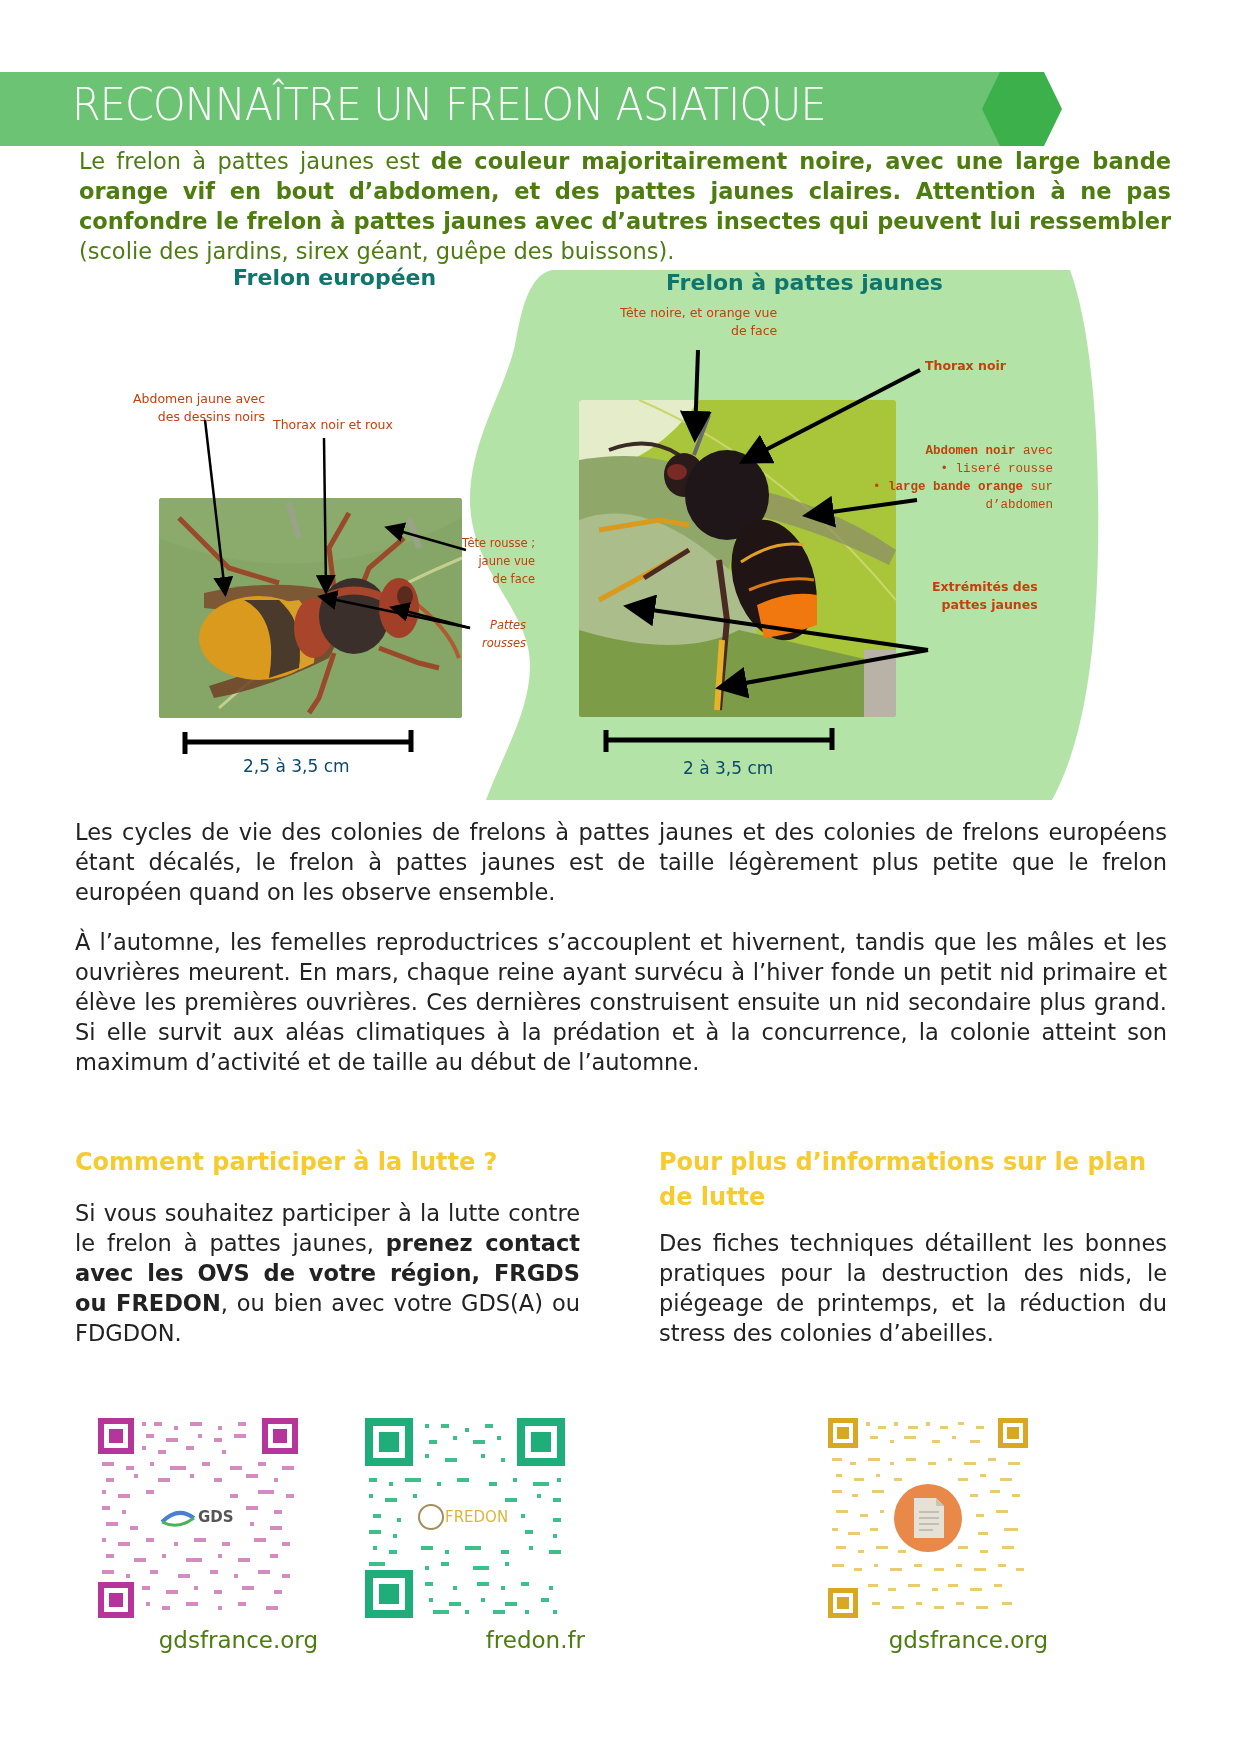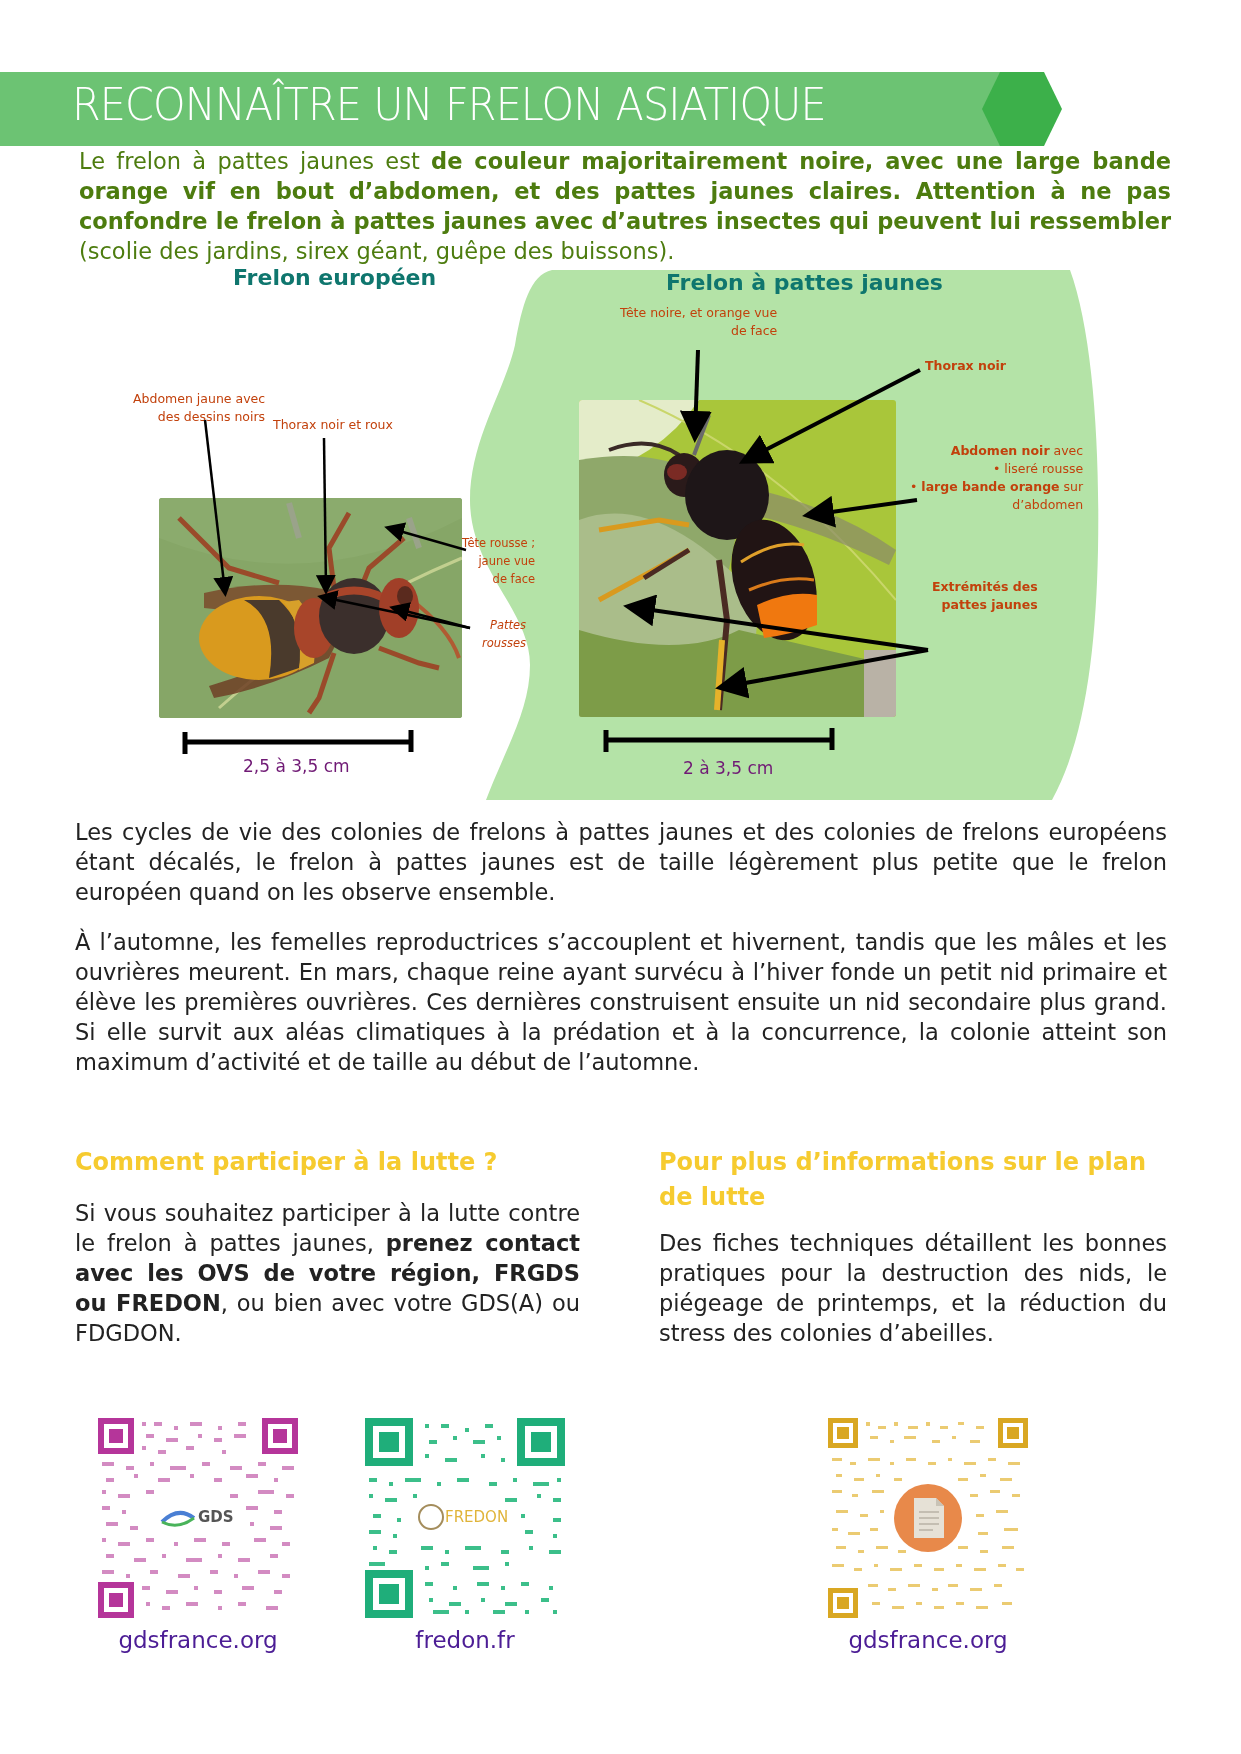--- a/index.html
+++ b/index.html
@@ -14,31 +14,31 @@
   .intro { position: absolute; left: 79px; top: 146px; width: 1092px; font-size: 22.5px; line-height: 30px; text-align: justify; color: #4d7c0f; }
   .intro b { font-weight: bold; }
 
   
   .figure { position: absolute; left: 0; top: 270px; width: 1241px; height: 540px; }
   .blob { position: absolute; left: 0; top: 0; }
   .fig-title { position: absolute; font-weight: bold; font-size: 22px; color: #0f766e; white-space: nowrap; }
   .anno { position: absolute; font-size: 12.5px; line-height: 18px; color: #c2410c; text-align: right; white-space: nowrap; }
   .anno b { font-weight: bold; }
   .photo { position: absolute; overflow: hidden; border-radius: 3px; }
-  .scale-label { position: absolute; font-size: 17px; color: #701a75; white-space: nowrap; text-align: center; }
+  .scale-label { position: absolute; font-size: 17px; color: #0c4a6e; white-space: nowrap; text-align: center; }
   svg.overlay { position: absolute; left: 0; top: 0; pointer-events: none; }
 
   .para { position: absolute; left: 75px; width: 1092px; font-size: 22.5px; line-height: 30px; text-align: justify; color: #222; }
 
   .col-heading { position: absolute; font-weight: bold; font-size: 24px; line-height: 35px; color: #f6cb2f; }
   .col-body { position: absolute; font-size: 22.5px; line-height: 30px; text-align: justify; color: #222; }
   .col-body b { font-weight: bold; }
 
   .qr { position: absolute; width: 200px; height: 200px; }
-  .qr-label { position: absolute; font-size: 23px; color: #4c1d95; text-align: center; width: 240px; }
+  .qr-label { position: absolute; font-size: 23px; color: #4d7c0f; text-align: right; width: 240px; }
 </style>
 </head>
 <body>
 
 <div class="banner"></div>
 <svg class="banner-hex" viewBox="0 0 80 74">
   <polygon points="18,0 62,0 80,37 62,74 18,74 0,37" fill="#3cb04a"></polygon>
 </svg>
 <div class="banner-title">RECONNAÎTRE UN FRELON ASIATIQUE</div>
 
@@ -129,21 +129,21 @@
   <div class="anno" style="left:482px; top:346px; font-size:11.5px;font-style:italic;">
     <div>Pattes</div>
     <div>rousses</div>
   </div>
 
   <div class="anno" style="left:620px; top:34px;">
     <div>Tête noire, et orange vue</div>
     <div>de face</div>
   </div>
   <div class="anno" style="left:925px; top:87px;"><b>Thorax noir</b></div>
-  <div class="anno" style="left:910px; top:172px;">
+  <div class="anno" style="left:873px; top:172px;font-family:Liberation Mono, monospace;">
     <div><b>Abdomen noir</b><span> avec</span></div>
     <div>• <span>liseré rousse</span></div>
     <div>• <b>large bande orange</b><span> sur</span></div>
     <div>d’abdomen</div>
   </div>
   <div class="anno" style="left:932px; top:308px;">
     <div><b>Extrémités des</b></div>
     <div><b>pattes jaunes</b></div>
   </div>
 

